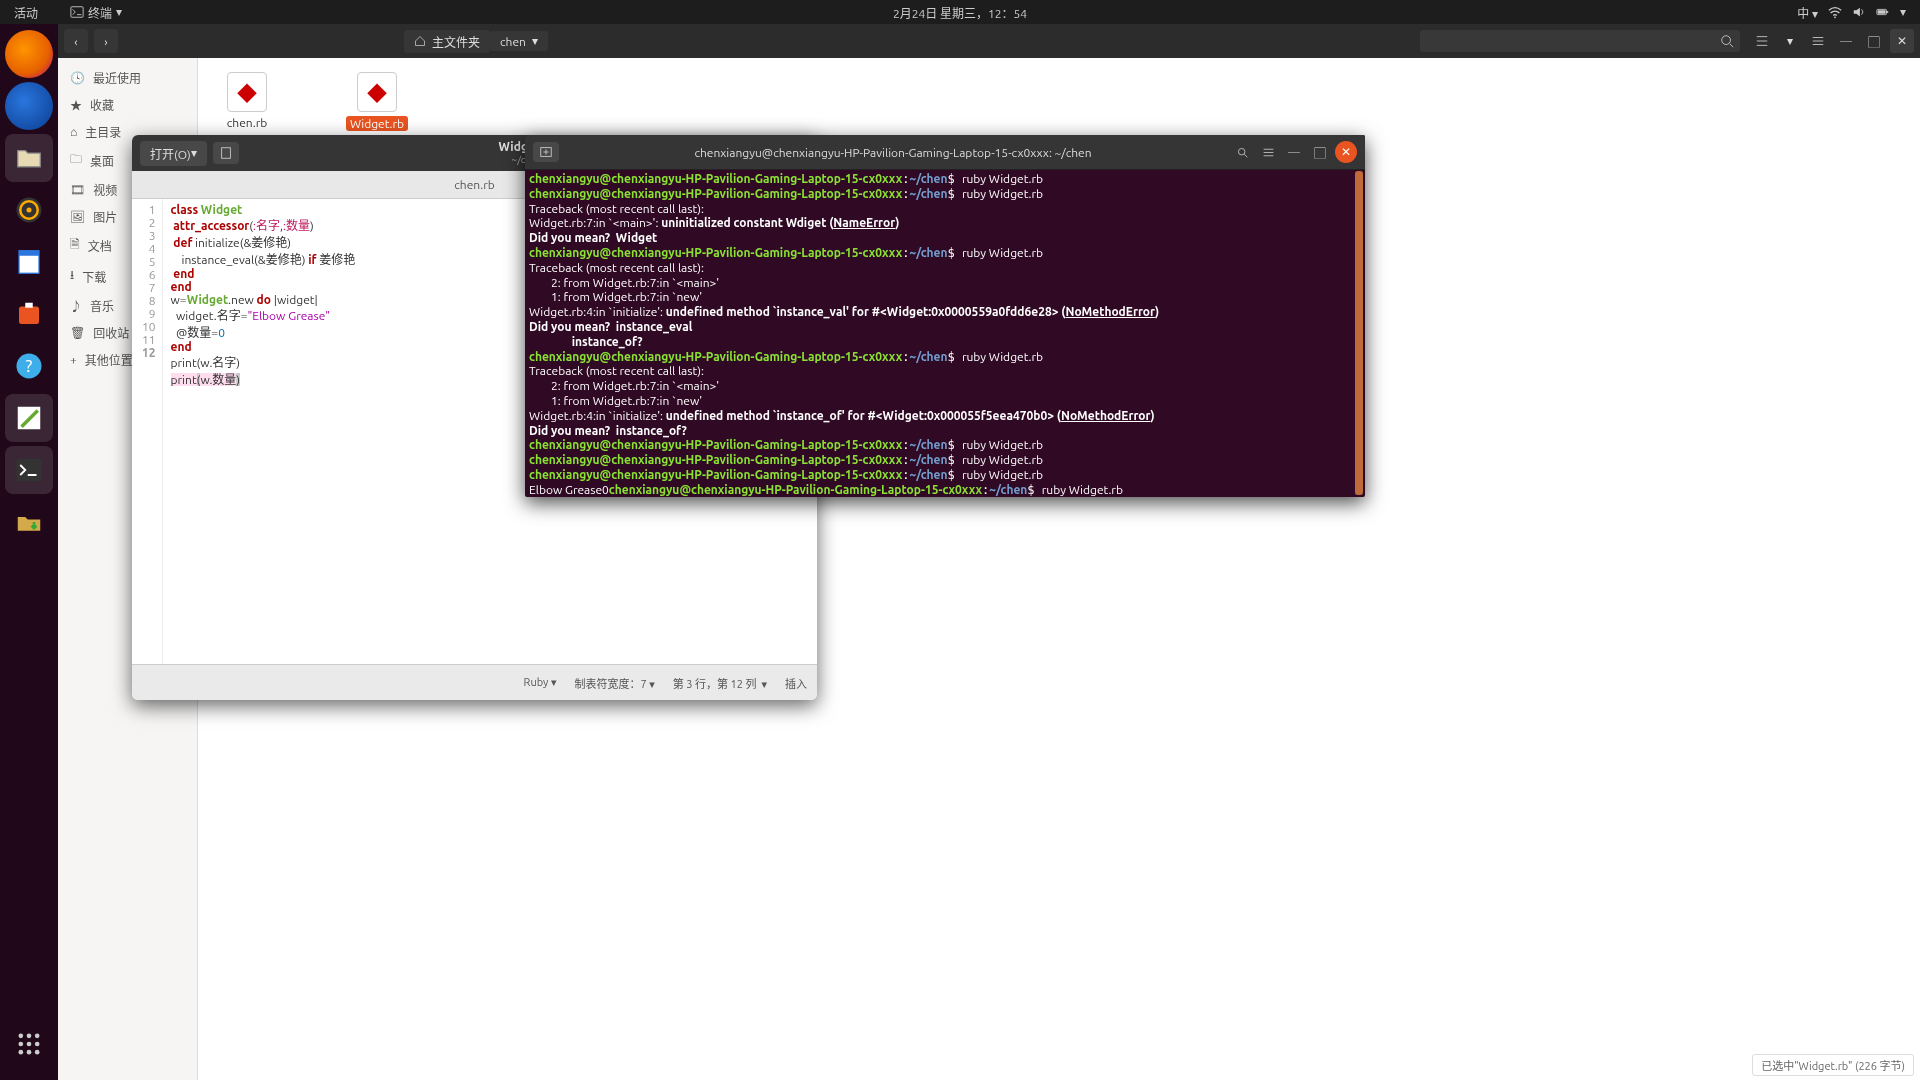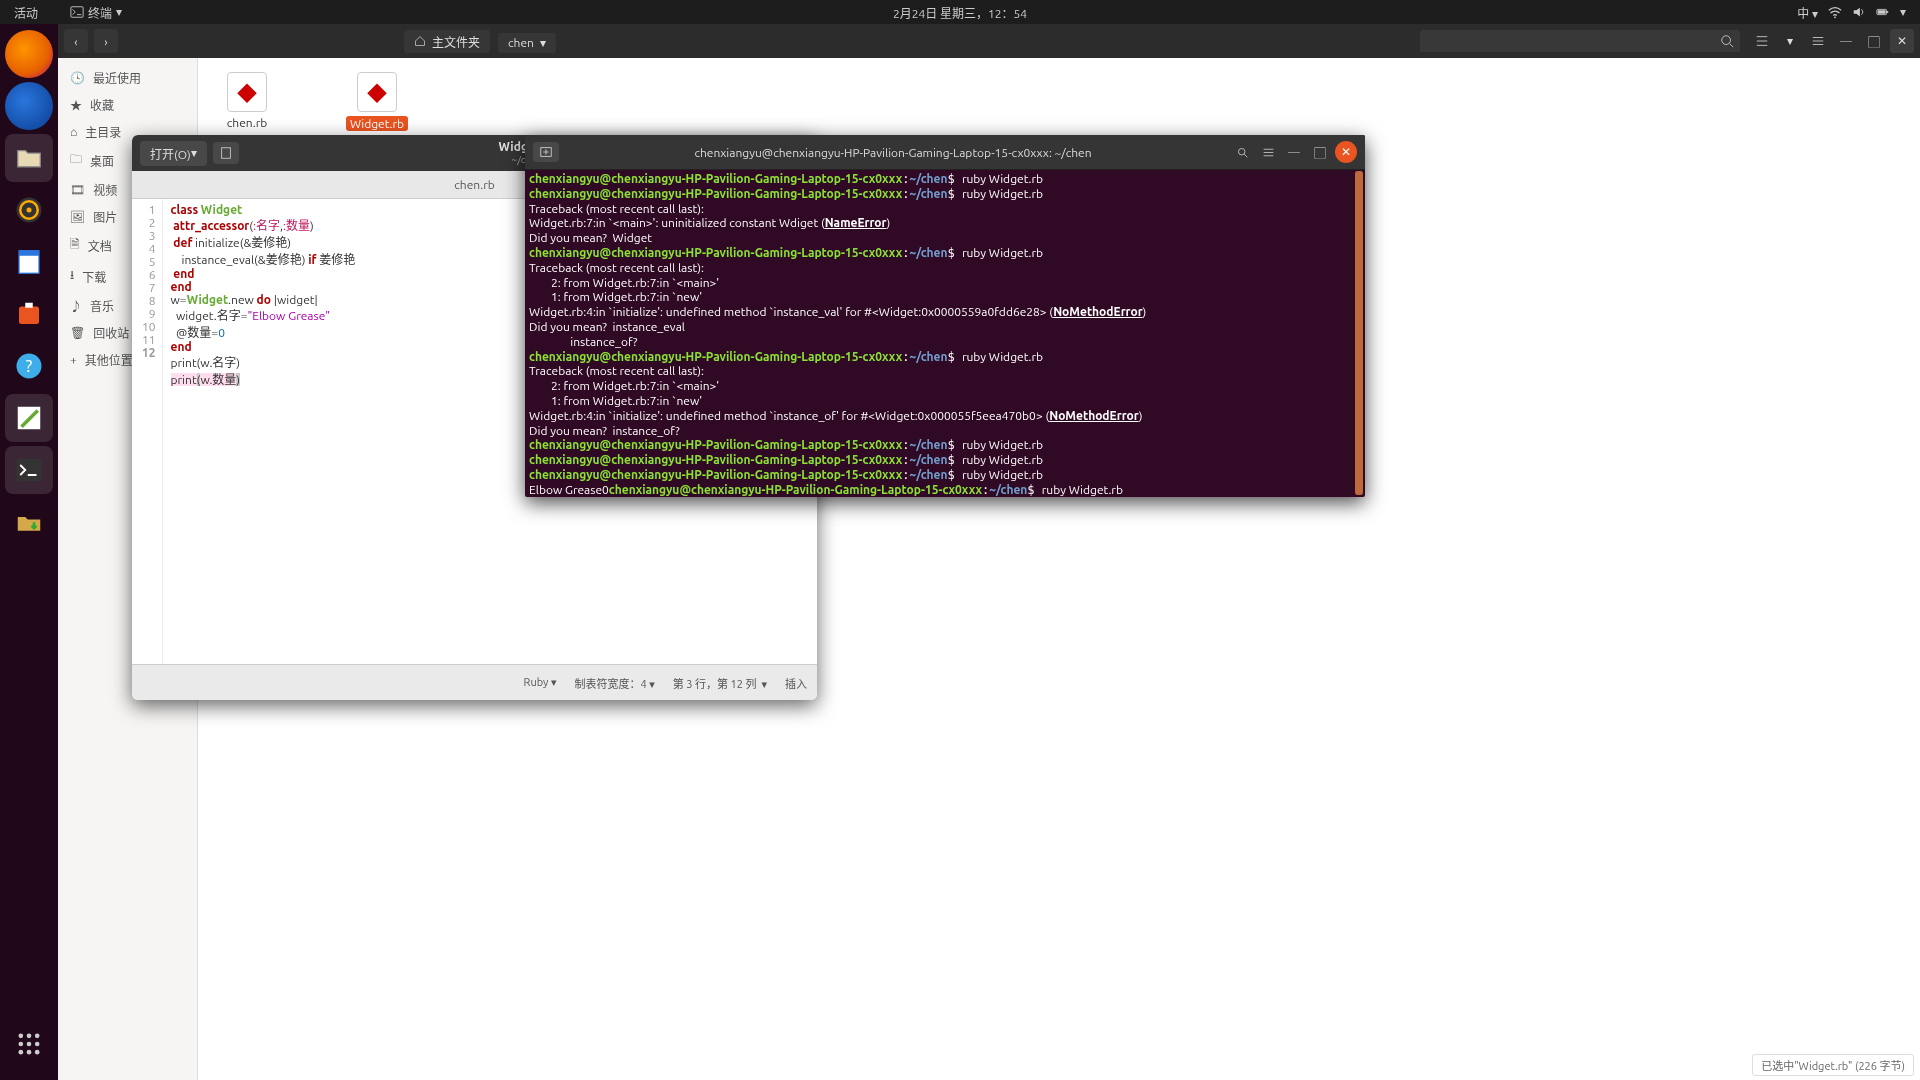--- a/index.html
+++ b/index.html
@@ -14,21 +14,21 @@
 
 .dock { position: absolute; left: 0; top: 24px; width: 58px; height: calc(100% - 24px); background: rgba(30,10,25,0.8); display: flex; flex-direction: column; align-items: center; padding-top: 6px; gap: 4px; }
 .dock-item { width: 48px; height: 48px; border-radius: 8px; display: flex; align-items: center; justify-content: center; font-size: 22px; color: #fff; }
 .dock-item.active { background: rgba(255,255,255,0.12); }
 .dock-grid { margin-top: auto; margin-bottom: 12px; }
 
 
 .nautilus { position: absolute; left: 58px; top: 24px; right: 0; bottom: 0; background: #fff; }
 .nautilus-toolbar { height: 34px; background: #2c2c2c; display: flex; align-items: center; padding: 0 6px; gap: 6px; font-size: 12px; color: #ddd; }
 .nautilus-toolbar .nav-btn { width: 24px; height: 24px; border-radius: 4px; display:flex;align-items:center;justify-content:center; background: rgba(255,255,255,0.05); }
-.nautilus-toolbar .path { display:flex; gap:8px; align-items:flex-end; margin-left: 280px; }
+.nautilus-toolbar .path { display:flex; align-items:center; margin-left: 280px; }
 .nautilus-toolbar .path-seg { padding: 3px 10px; background: rgba(255,255,255,0.05); border-radius: 3px; }
 .nautilus-toolbar .right-tools { margin-left:auto; display:flex; gap:4px; align-items:center; }
 .nautilus-toolbar .search-area { width: 320px; height: 22px; background: rgba(255,255,255,0.06); border-radius:3px; margin-right:6px; display:flex;align-items:center;justify-content:flex-end;padding:0 6px;}
 .nautilus-toolbar .win-btn { width:24px; height:24px; display:flex;align-items:center;justify-content:center; border-radius:3px;}
 .nautilus-toolbar .close { background: rgba(255,255,255,0.08); }
 
 .nautilus-body { display:flex; height: calc(100% - 34px); }
 .nautilus-sidebar { width: 140px; background: #f6f5f4; border-right:1px solid #ddd; padding: 6px 0; font-size:12px; color:#555; }
 .nautilus-sidebar .item { padding: 5px 12px; display:flex; gap:8px; align-items:center; }
 .nautilus-content { flex:1; background:#fff; padding: 14px; display:flex; gap: 60px; align-items:flex-start; position:relative;}
@@ -59,21 +59,21 @@
 
 
 .terminal { position:absolute; left:525px; top:135px; width:840px; height:362px; background:#300a24; border-radius:2px; box-shadow:0 6px 20px rgba(0,0,0,0.7); overflow:hidden; display:flex; flex-direction:column; }
 .terminal-header { height:34px; background:#353535; display:flex; align-items:center; padding:0 8px; font-size:12px; color:#ddd; }
 .terminal-header .title { flex:1; text-align:center; }
 .terminal-header .win-btn { width:22px; height:22px; display:flex;align-items:center;justify-content:center; margin-left:4px; border-radius:11px;}
 .terminal-header .close { background:#e95420; color:#fff; }
 .terminal-body { flex:1; padding:2px 4px; font-family:"DejaVu Sans Mono","Courier New",monospace; font-size:12px; line-height:1.15; color:#fff; white-space:pre-wrap; overflow:hidden; border-top:1px solid #222;}
 .terminal-body .prompt-user { color:#8ae234; font-weight:bold; }
 .terminal-body .prompt-path { color:#729fcf; font-weight:bold; }
-.terminal-body .err-bold { font-weight:normal; color:#fff;text-align:right; }
+.terminal-body .err-bold { font-weight:bold; color:#fff;text-align:right; }
 .terminal-body .err-name { text-decoration:underline; font-weight:bold;}
 .term-scroll { position:absolute; right:2px; top:36px; bottom:2px; width:8px; background:rgba(255,255,255,0.05);}
 .term-scroll .thumb { position:absolute; top:0; width:100%; height:100%; background:#bf6a3a; border-radius:3px;}
 
 svg { display:block; }
 </style>
 </head>
 <body>
 
 <div class="topbar">
@@ -306,21 +306,21 @@
 <span class="kw">end</span>
 w=<span class="cls">Widget</span>.new <span class="kw">do</span> |widget|
   widget.名字=<span class="str">"Elbow Grease"</span>
   @数量=<span class="num">0</span>
 <span class="kw">end</span>
 print(w.名字)
 <span class="hl">print<span style="background:#ccc;">(</span>w.数量<span style="background:#ccc;">)</span></span></div>
   </div>
   <div class="gedit-status">
     <span><span>Ruby</span> ▾</span>
-    <span><span>制表符宽度：4</span> ▾</span>
+    <span><span>制表符宽度：7</span> ▾</span>
     <span><span>第 3 行，第 12 列</span>&nbsp;&nbsp;▾</span>
     <span>插入</span>
   </div>
 </div>
 
 <div class="terminal">
   <div class="terminal-header">
     <div style="background:#484848;padding:3px 6px;border-radius:4px;">
         <svg width="14" height="14" viewBox="0 0 16 16">
           <rect x="2" y="3" width="12" height="10" fill="none" stroke="#ccc"></rect>

